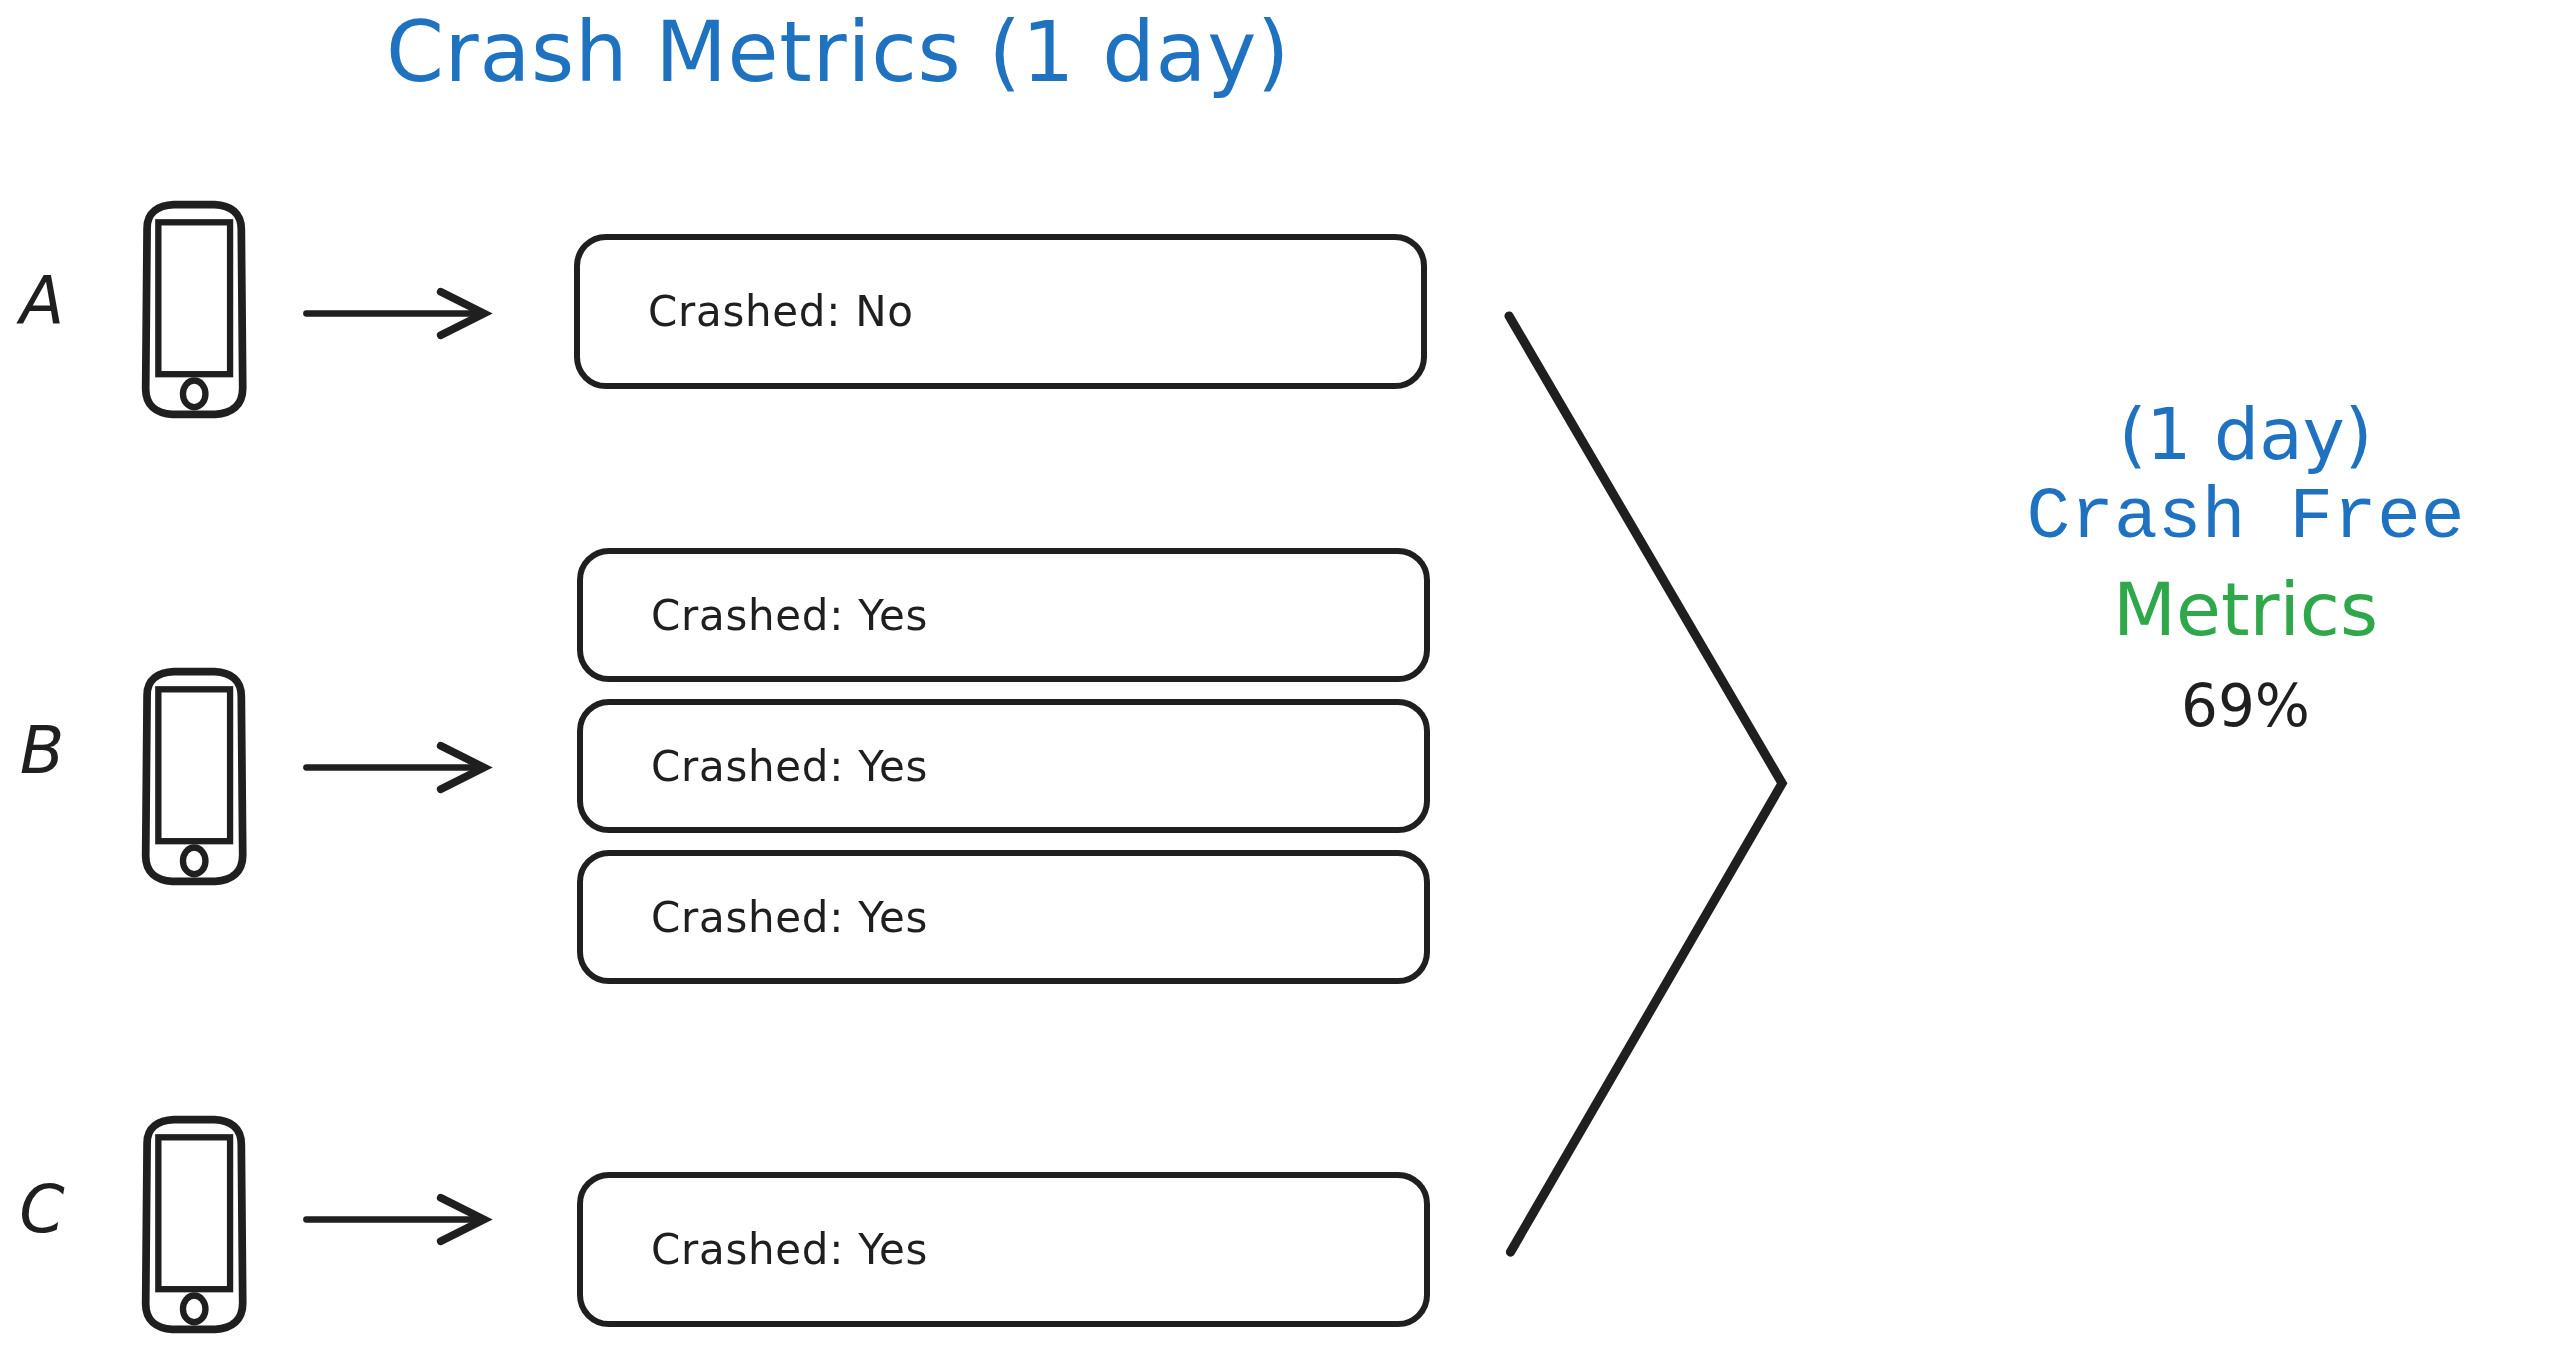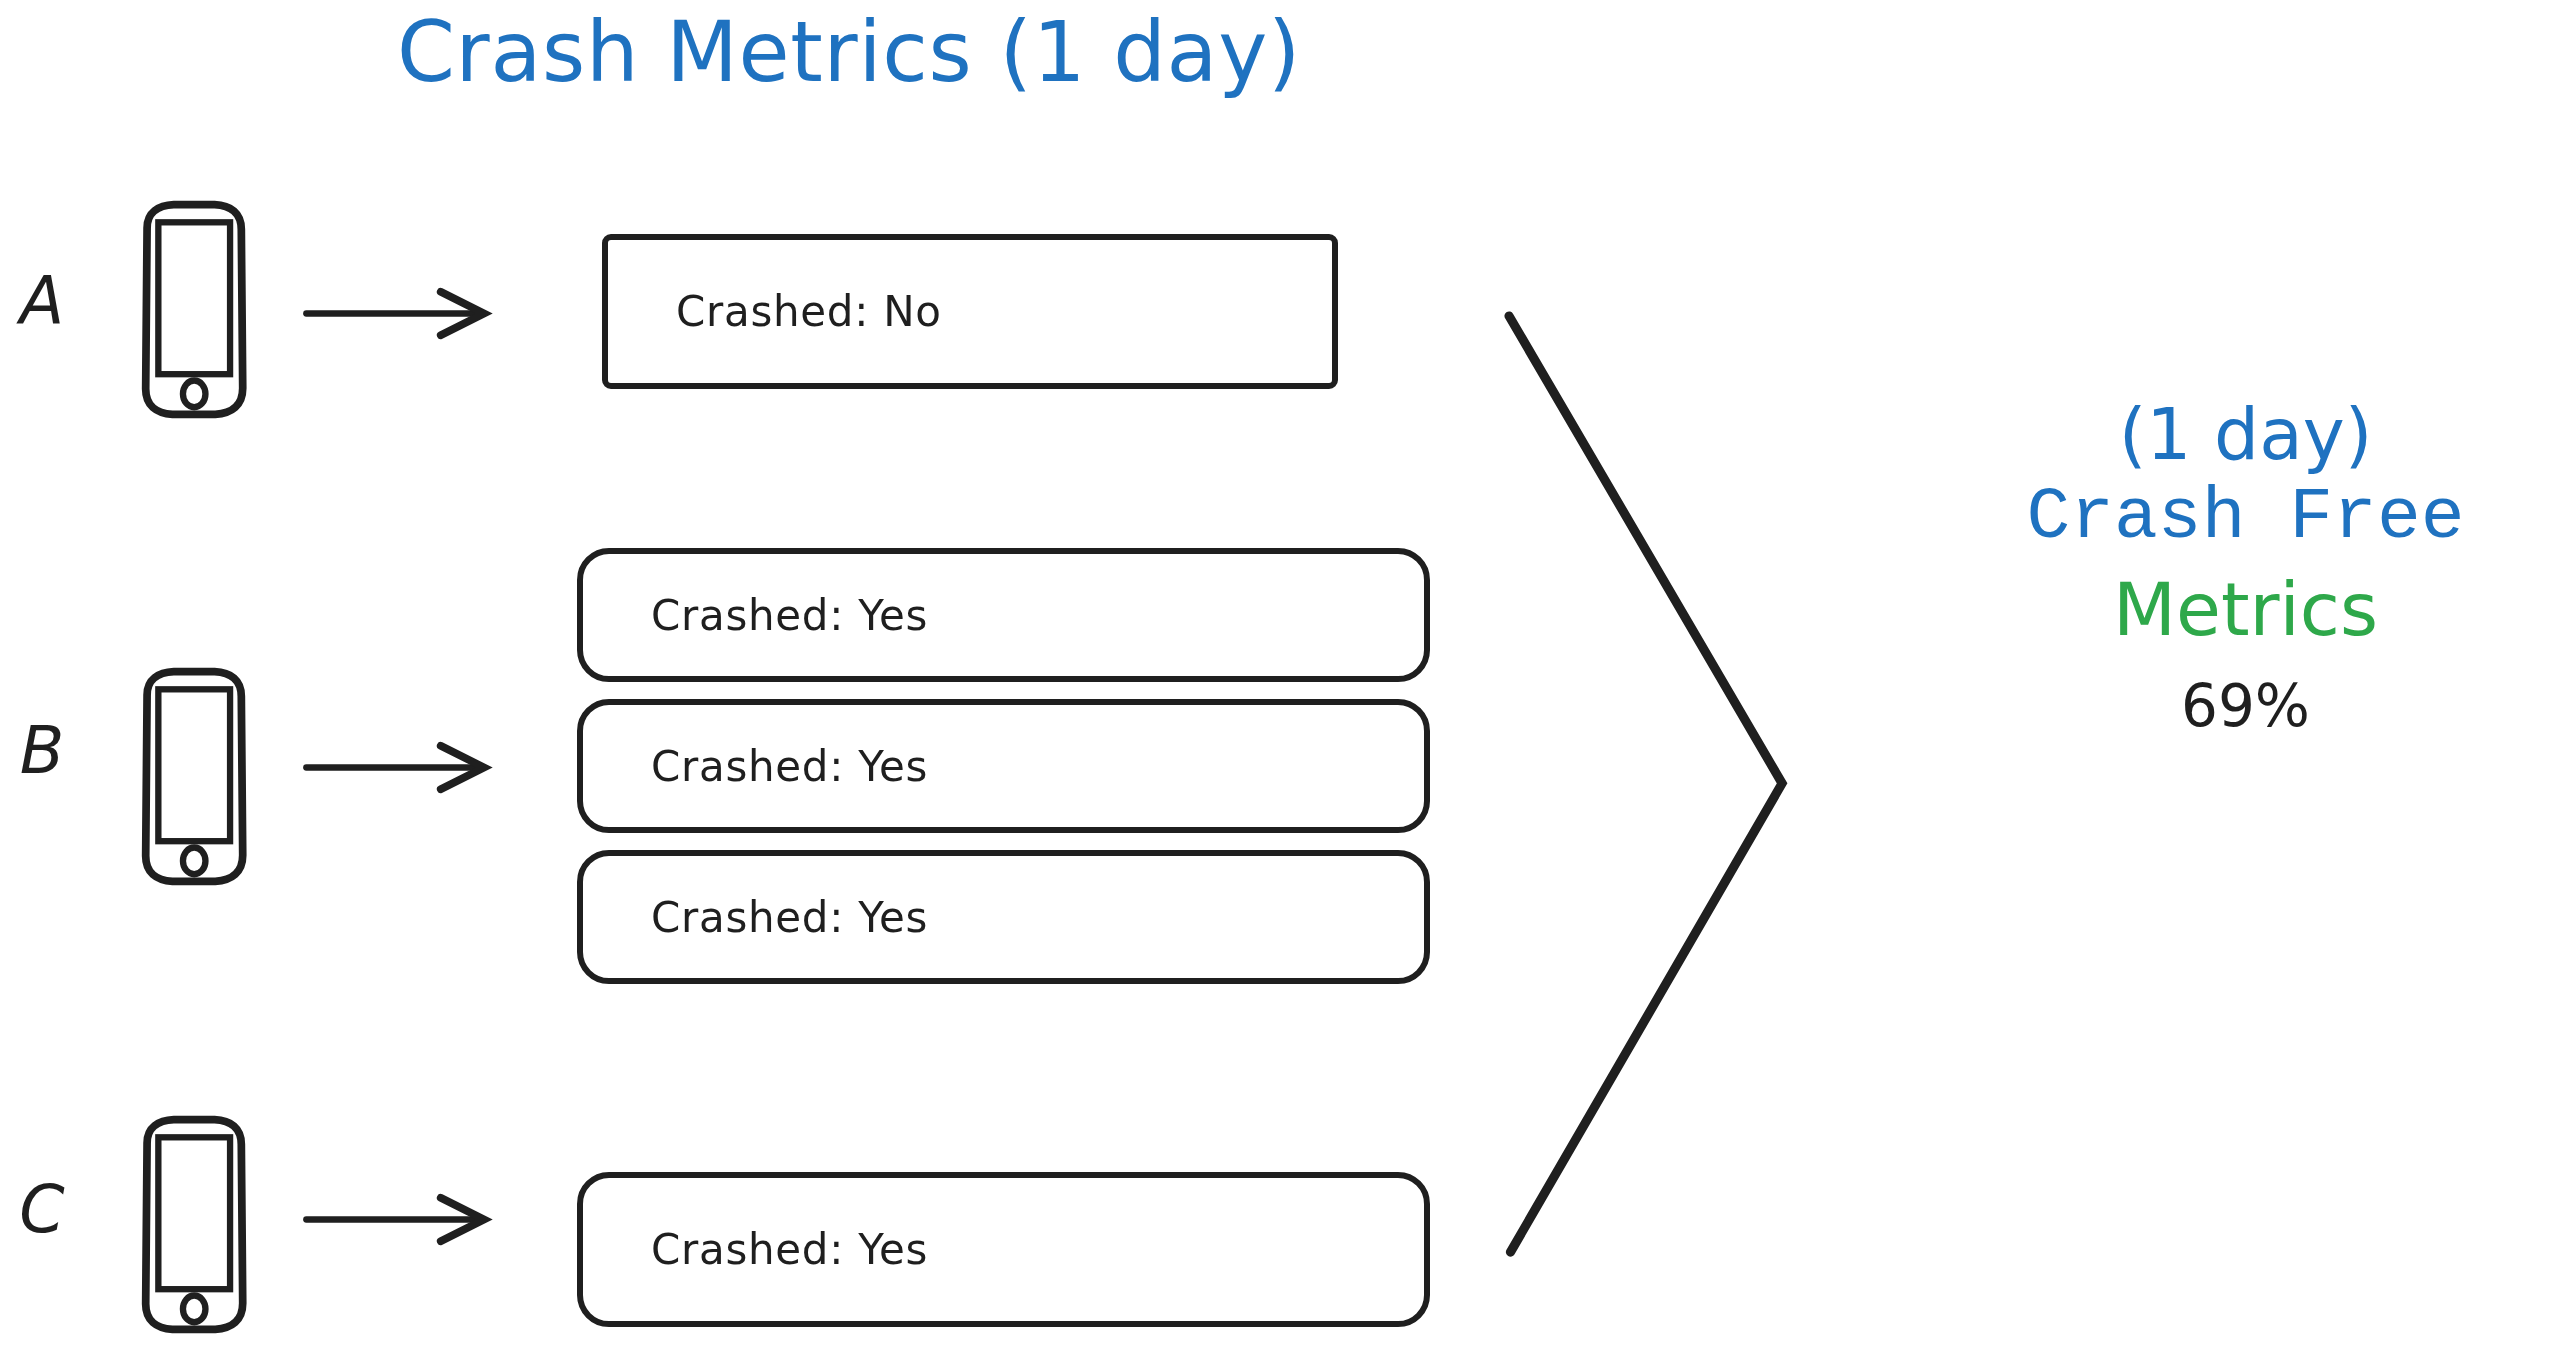--- a/index.html
+++ b/index.html
@@ -28,21 +28,20 @@
     position: absolute;
     left: 0;
     top: 7px;
     width: 1676px;
     text-align: center;
     font-size: 83px;
     line-height: 1.1;
     letter-spacing: 0.7px;
     color: #1f72c0;
     white-space: nowrap;
-    padding-left: 11px;
   }
 
   
   .row-label {
     position: absolute;
     width: 84px;
     text-align: center;
     font-size: 65px;
     line-height: 1;
     color: #1f1f1f;
@@ -145,21 +144,21 @@
     </svg>
   </div>
 
   <div class="arrow" style="left:303px; top:282px;">
     <svg viewBox="0 0 270 90" fill="none" xmlns="http://www.w3.org/2000/svg">
       <path d="M4 45 L252 45" stroke="#1f1f1f" stroke-width="9" stroke-linecap="round"></path>
       <path d="M196 14 L258 45 L196 76" stroke="#1f1f1f" stroke-width="11" stroke-linecap="round" stroke-linejoin="miter" fill="none"></path>
     </svg>
   </div>
 
-  <div class="ebox" style="left:602px; top:234px; width:736px; height:155px;border-radius:9px;">
+  <div class="ebox" style="left:574px; top:234px; width:853px; height:155px;">
     <span class="ebox-label hand">Crashed: No</span>
   </div>
 
   <div class="row-label hand" style="left:0px; top:718px;">B</div>
 
   <div class="phone" style="left:130px; top:664px;">
     <svg viewBox="0 0 180 320" fill="none" xmlns="http://www.w3.org/2000/svg">
       <path d="M24 44 C24 22 40 12 62 11 L120 11 C143 12 158 23 158 46
                L160 272 C160 296 144 308 121 309 L60 309 C37 308 22 296 22 273 Z" stroke="#1f1f1f" stroke-width="11" stroke-linejoin="round"></path>
       <rect x="40" y="36" width="102" height="216" stroke="#1f1f1f" stroke-width="9"></rect>

